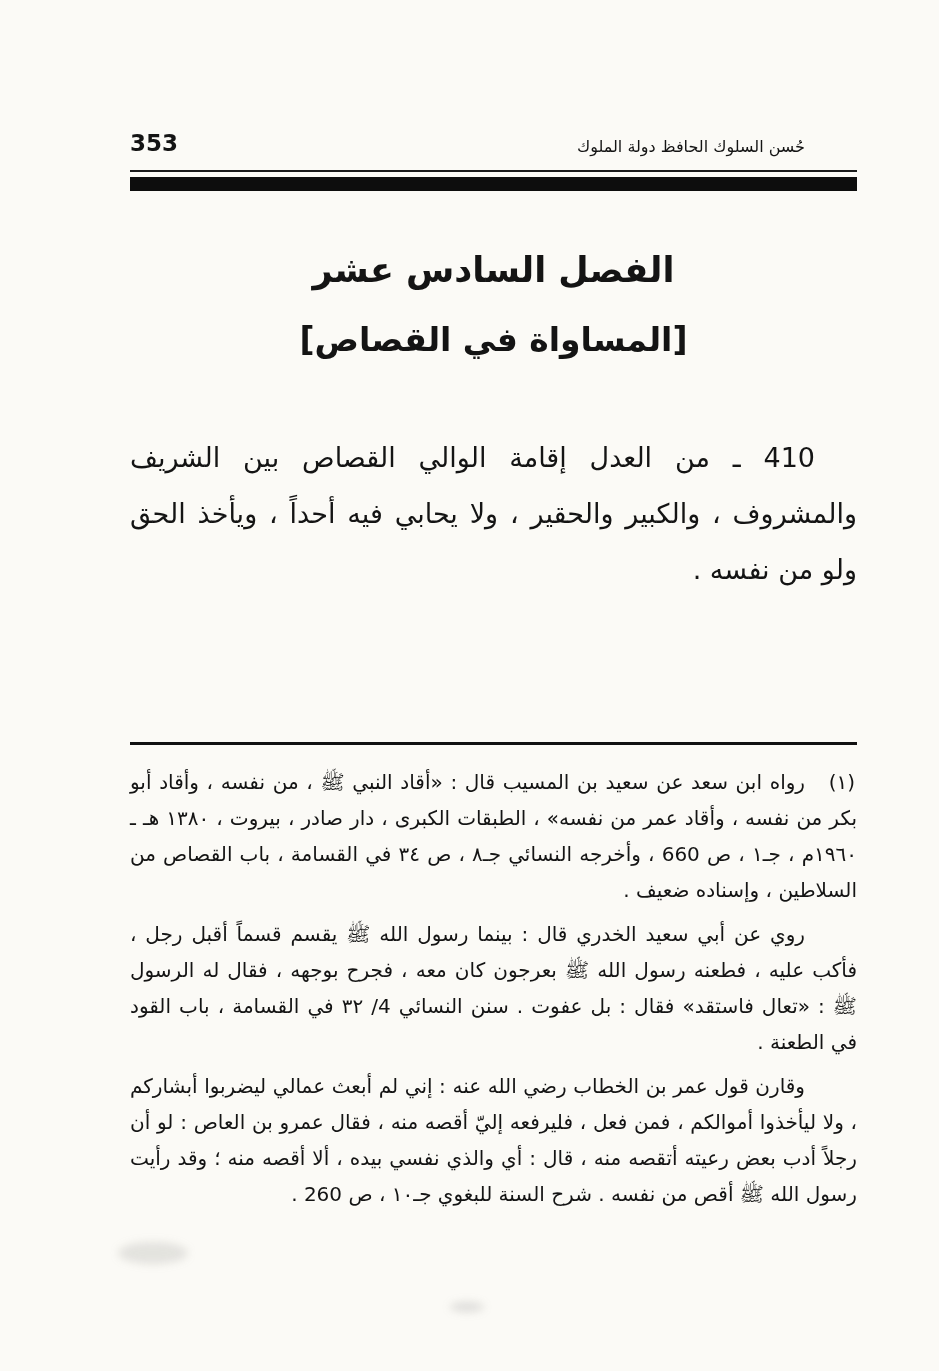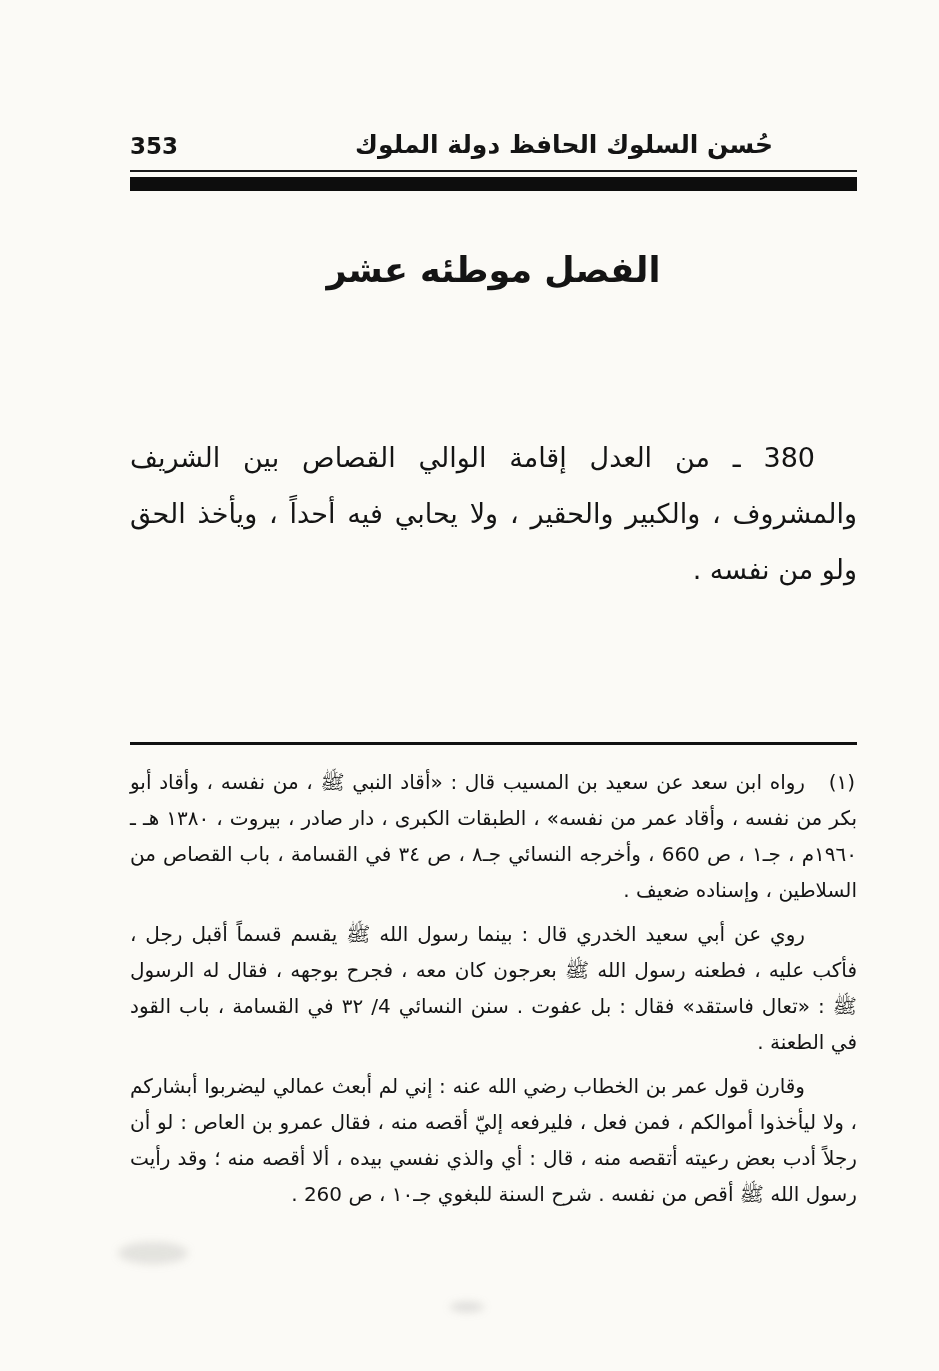--- a/index.html
+++ b/index.html
@@ -23,23 +23,23 @@
   .header {
     position: absolute;
     top: 130px;
     right: 82px;
     left: 130px;
     display: flex;
     justify-content: space-between;
     align-items: flex-end;
   }
   .book-title {
-    font-size: 25px;
-    font-weight: bold;
-    margin-right: 84px;
+    font-size: 16px;
+    font-weight: normal;
+    margin-right: 52px;
     letter-spacing: 0.5px;
   }
   .page-number {
     font-size: 23px;
     font-weight: bold;
   }
   
   .rule-thin {
     position: absolute;
     top: 170px;
@@ -149,25 +149,26 @@
 <div class="page">
 
   <div class="header">
     <span class="book-title">حُسن السلوك الحافظ دولة الملوك</span>
     <span class="page-number">353</span>
   </div>
 
   <div class="rule-thin"></div>
   <div class="rule-thick"></div>
 
-  <h1 class="chapter-title">الفصل موطئه عشر</h1>
+  <h1 class="chapter-title">الفصل السادس عشر</h1>
 
+  <h2 class="chapter-subtitle">[المساواة في القصاص]</h2>
 
   <div class="body-text">
-    <p>380 ـ من العدل إقامة الوالي القصاص بين الشريف والمشروف ، والكبير والحقير ، ولا يحابي فيه أحداً ، ويأخذ الحق ولو من نفسه .</p>
+    <p>410 ـ من العدل إقامة الوالي القصاص بين الشريف والمشروف ، والكبير والحقير ، ولا يحابي فيه أحداً ، ويأخذ الحق ولو من نفسه .</p>
   </div>
 
   <div class="fn-rule"></div>
 
   <div class="footnote">
     <p class="fn-p">
       <span class="fn-marker">(١)</span>
       <span>رواه ابن سعد عن سعيد بن المسيب قال : «أقاد النبي ﷺ ، من نفسه ، وأقاد أبو بكر من نفسه ، وأقاد عمر من نفسه» ، الطبقات الكبرى ، دار صادر ، بيروت ، ١٣٨٠ هـ ـ ١٩٦٠م ، جـ١ ، ص 660 ، وأخرجه النسائي جـ٨ ، ص ٣٤ في القسامة ، باب القصاص من السلاطين ، وإسناده ضعيف .</span>
     </p>
     <p class="fn-p">روي عن أبي سعيد الخدري قال : بينما رسول الله ﷺ يقسم قسماً أقبل رجل ، فأكب عليه ، فطعنه رسول الله ﷺ بعرجون كان معه ، فجرح بوجهه ، فقال له الرسول ﷺ : «تعال فاستقد» فقال : بل عفوت . سنن النسائي 4/ ٣٢ في القسامة ، باب القود في الطعنة .</p>

